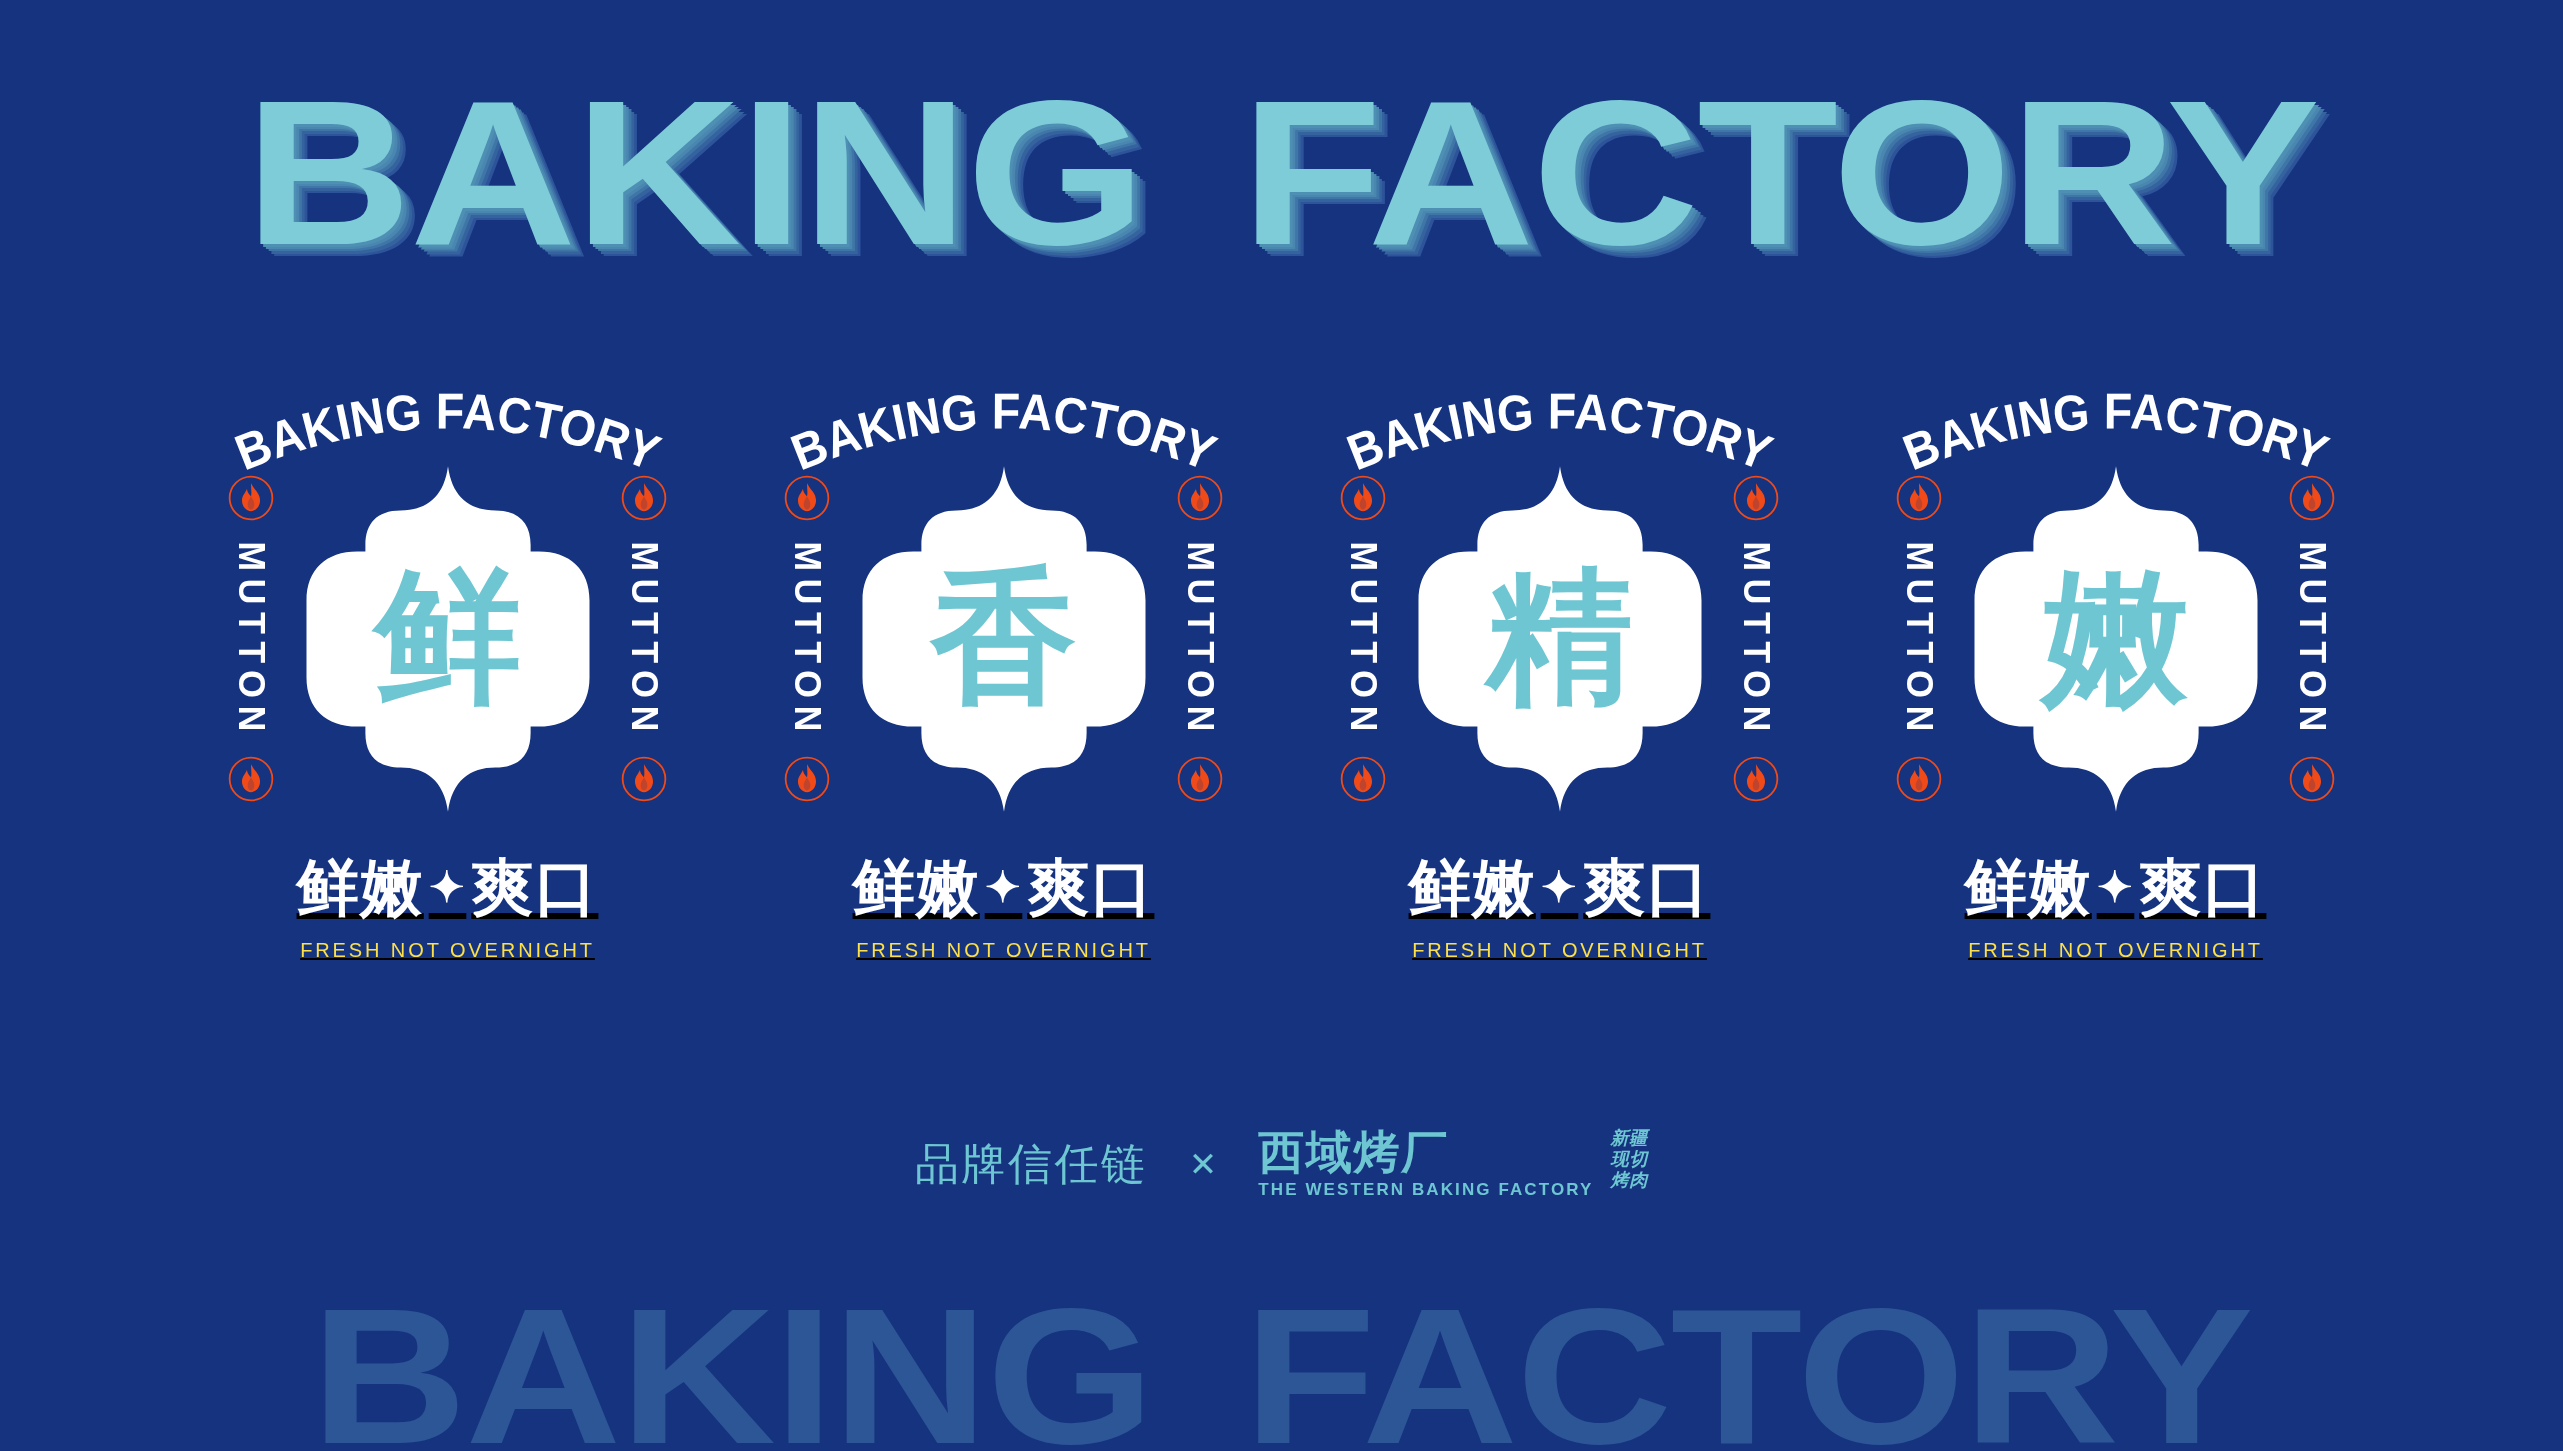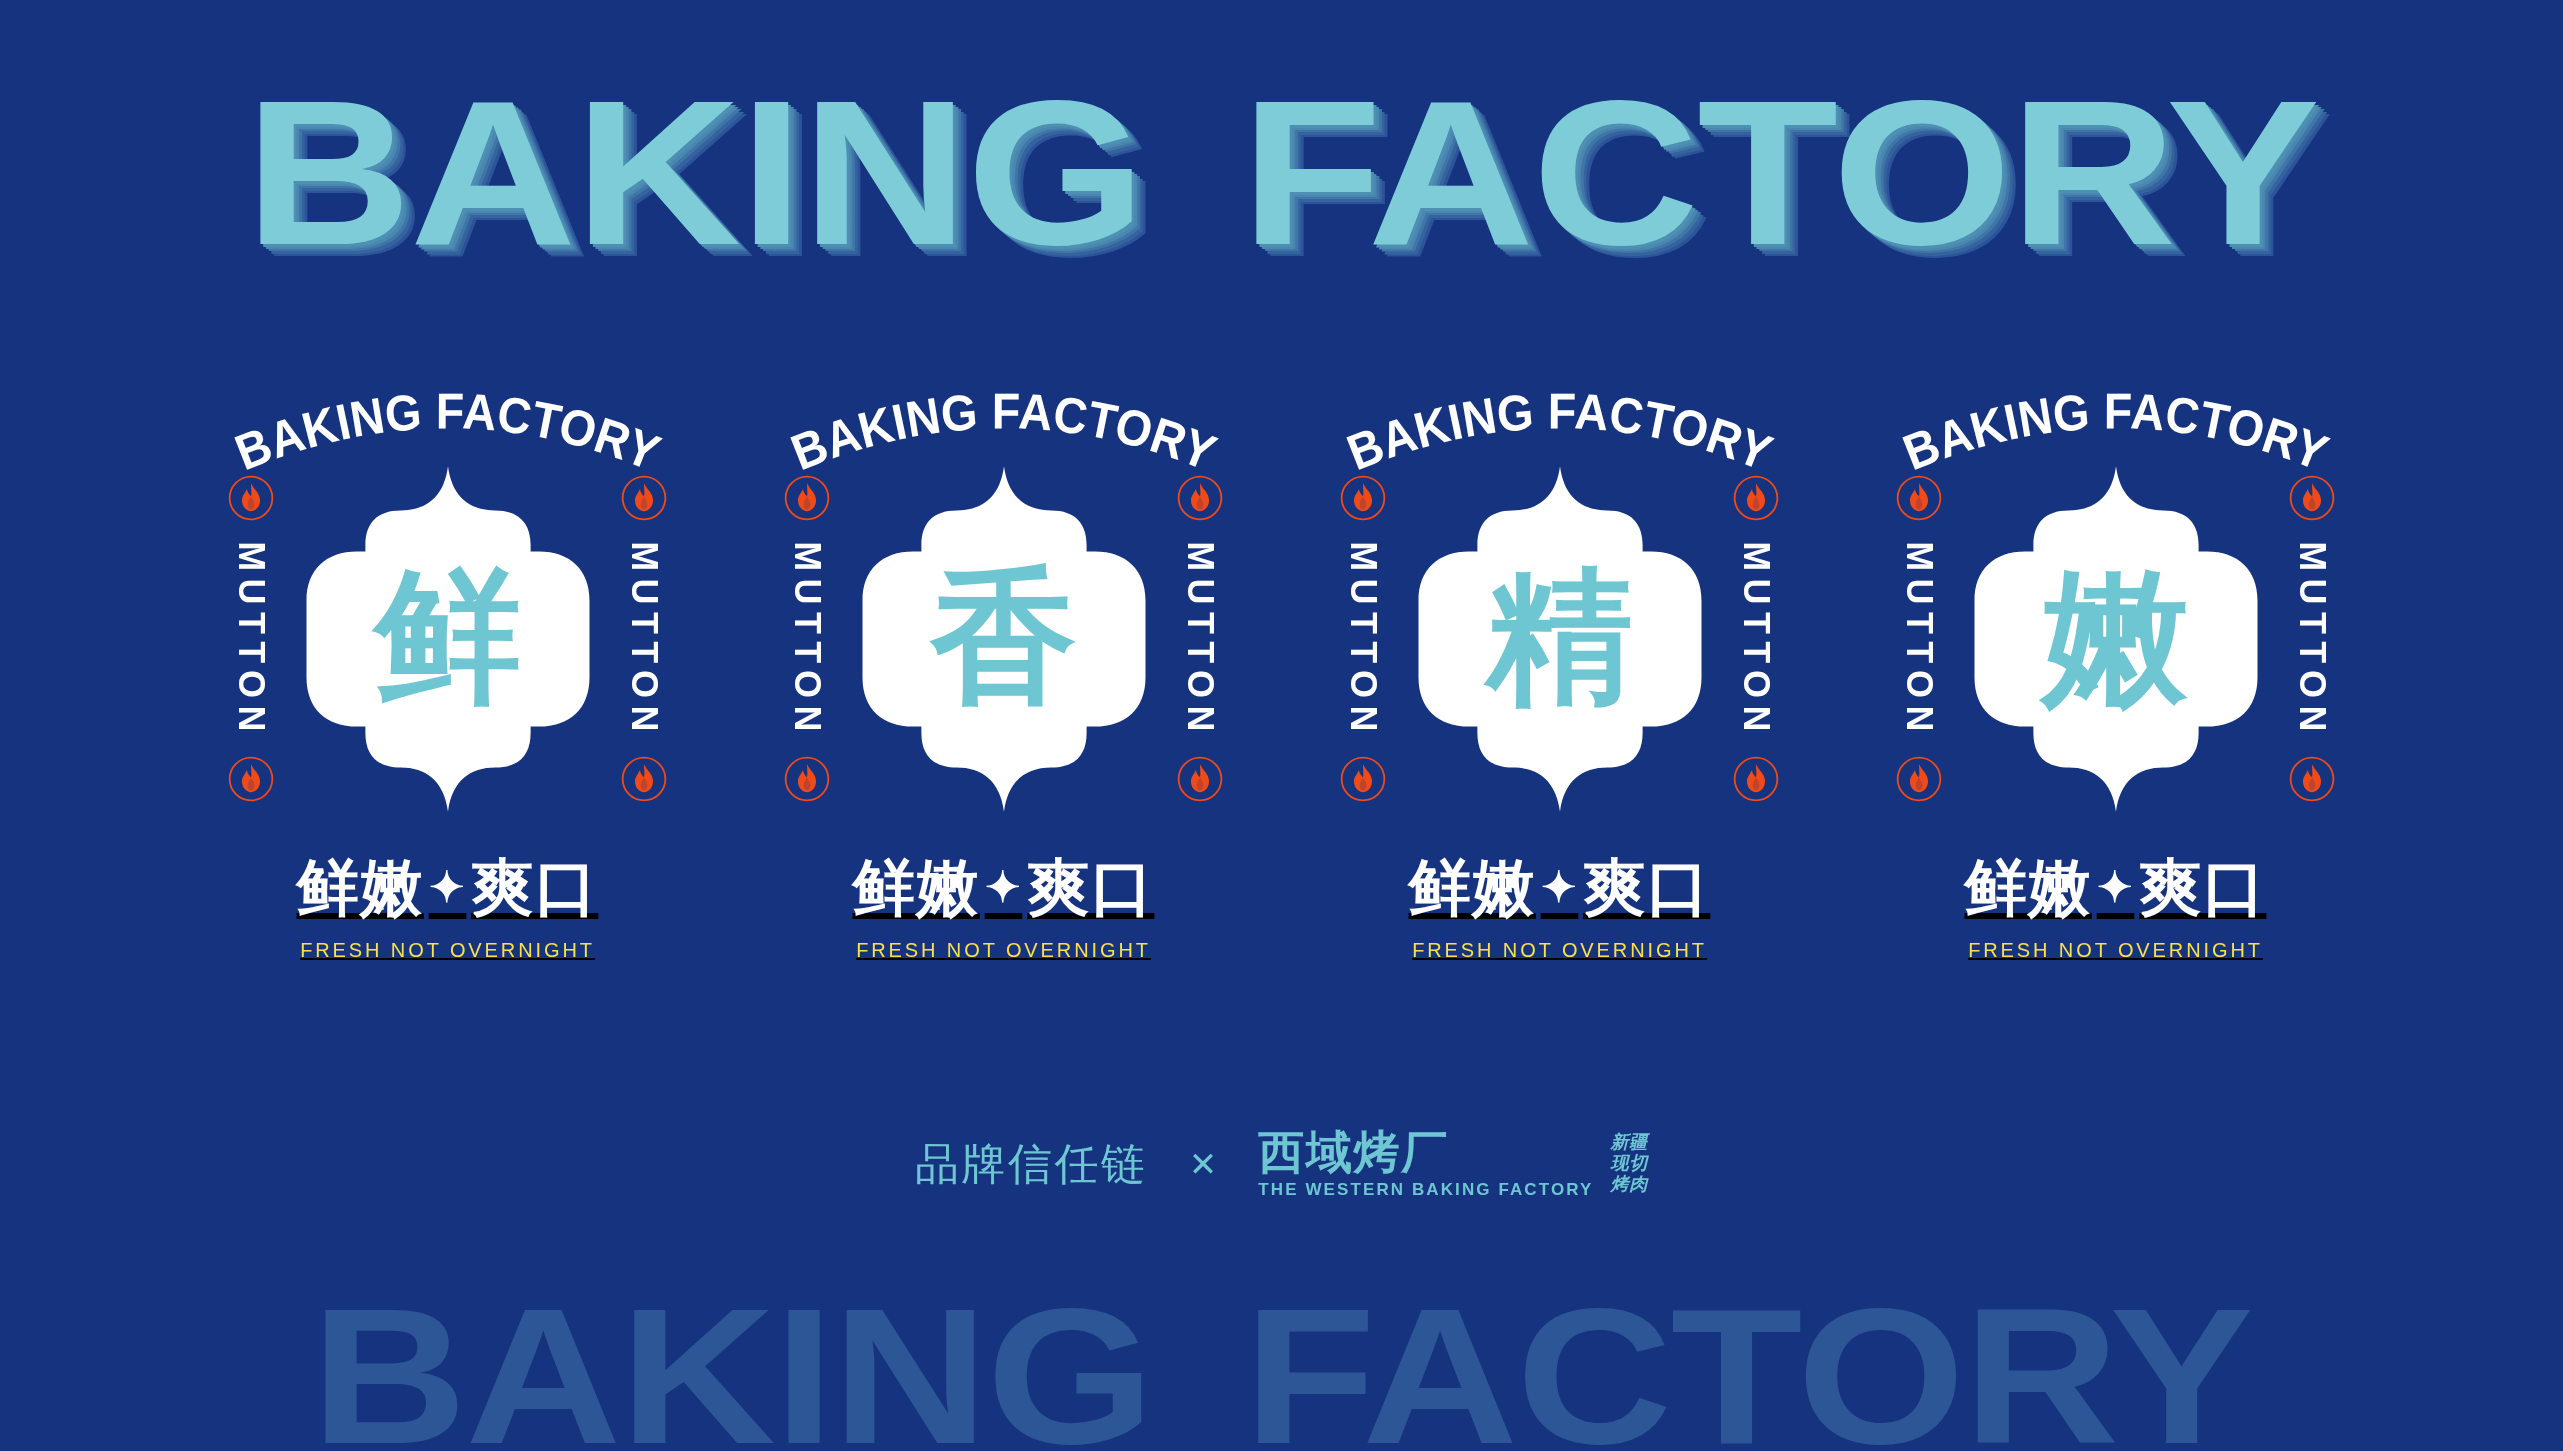--- a/index.html
+++ b/index.html
@@ -174,21 +174,21 @@
     font-size:44px;
     letter-spacing:2.5px;
     white-space:nowrap;
   }
   .f-x {
     color:#6ec6d2;
     font-size:34px;
     font-weight:300;
     padding:0 8.2px;
   }
-  .f-brand { display:flex; align-items:center; gap:17px; }
+  .f-brand { display:flex; align-items:flex-start; gap:17px; }
   .f-brand-main { display:flex; flex-direction:column; }
   .f-brand-cn {
     color:#6ec6d2;
     font-size:46px;
     font-weight:bold;
     letter-spacing:1.6px;
     line-height:1.05;
     white-space:nowrap;
   }
   .f-brand-en {

